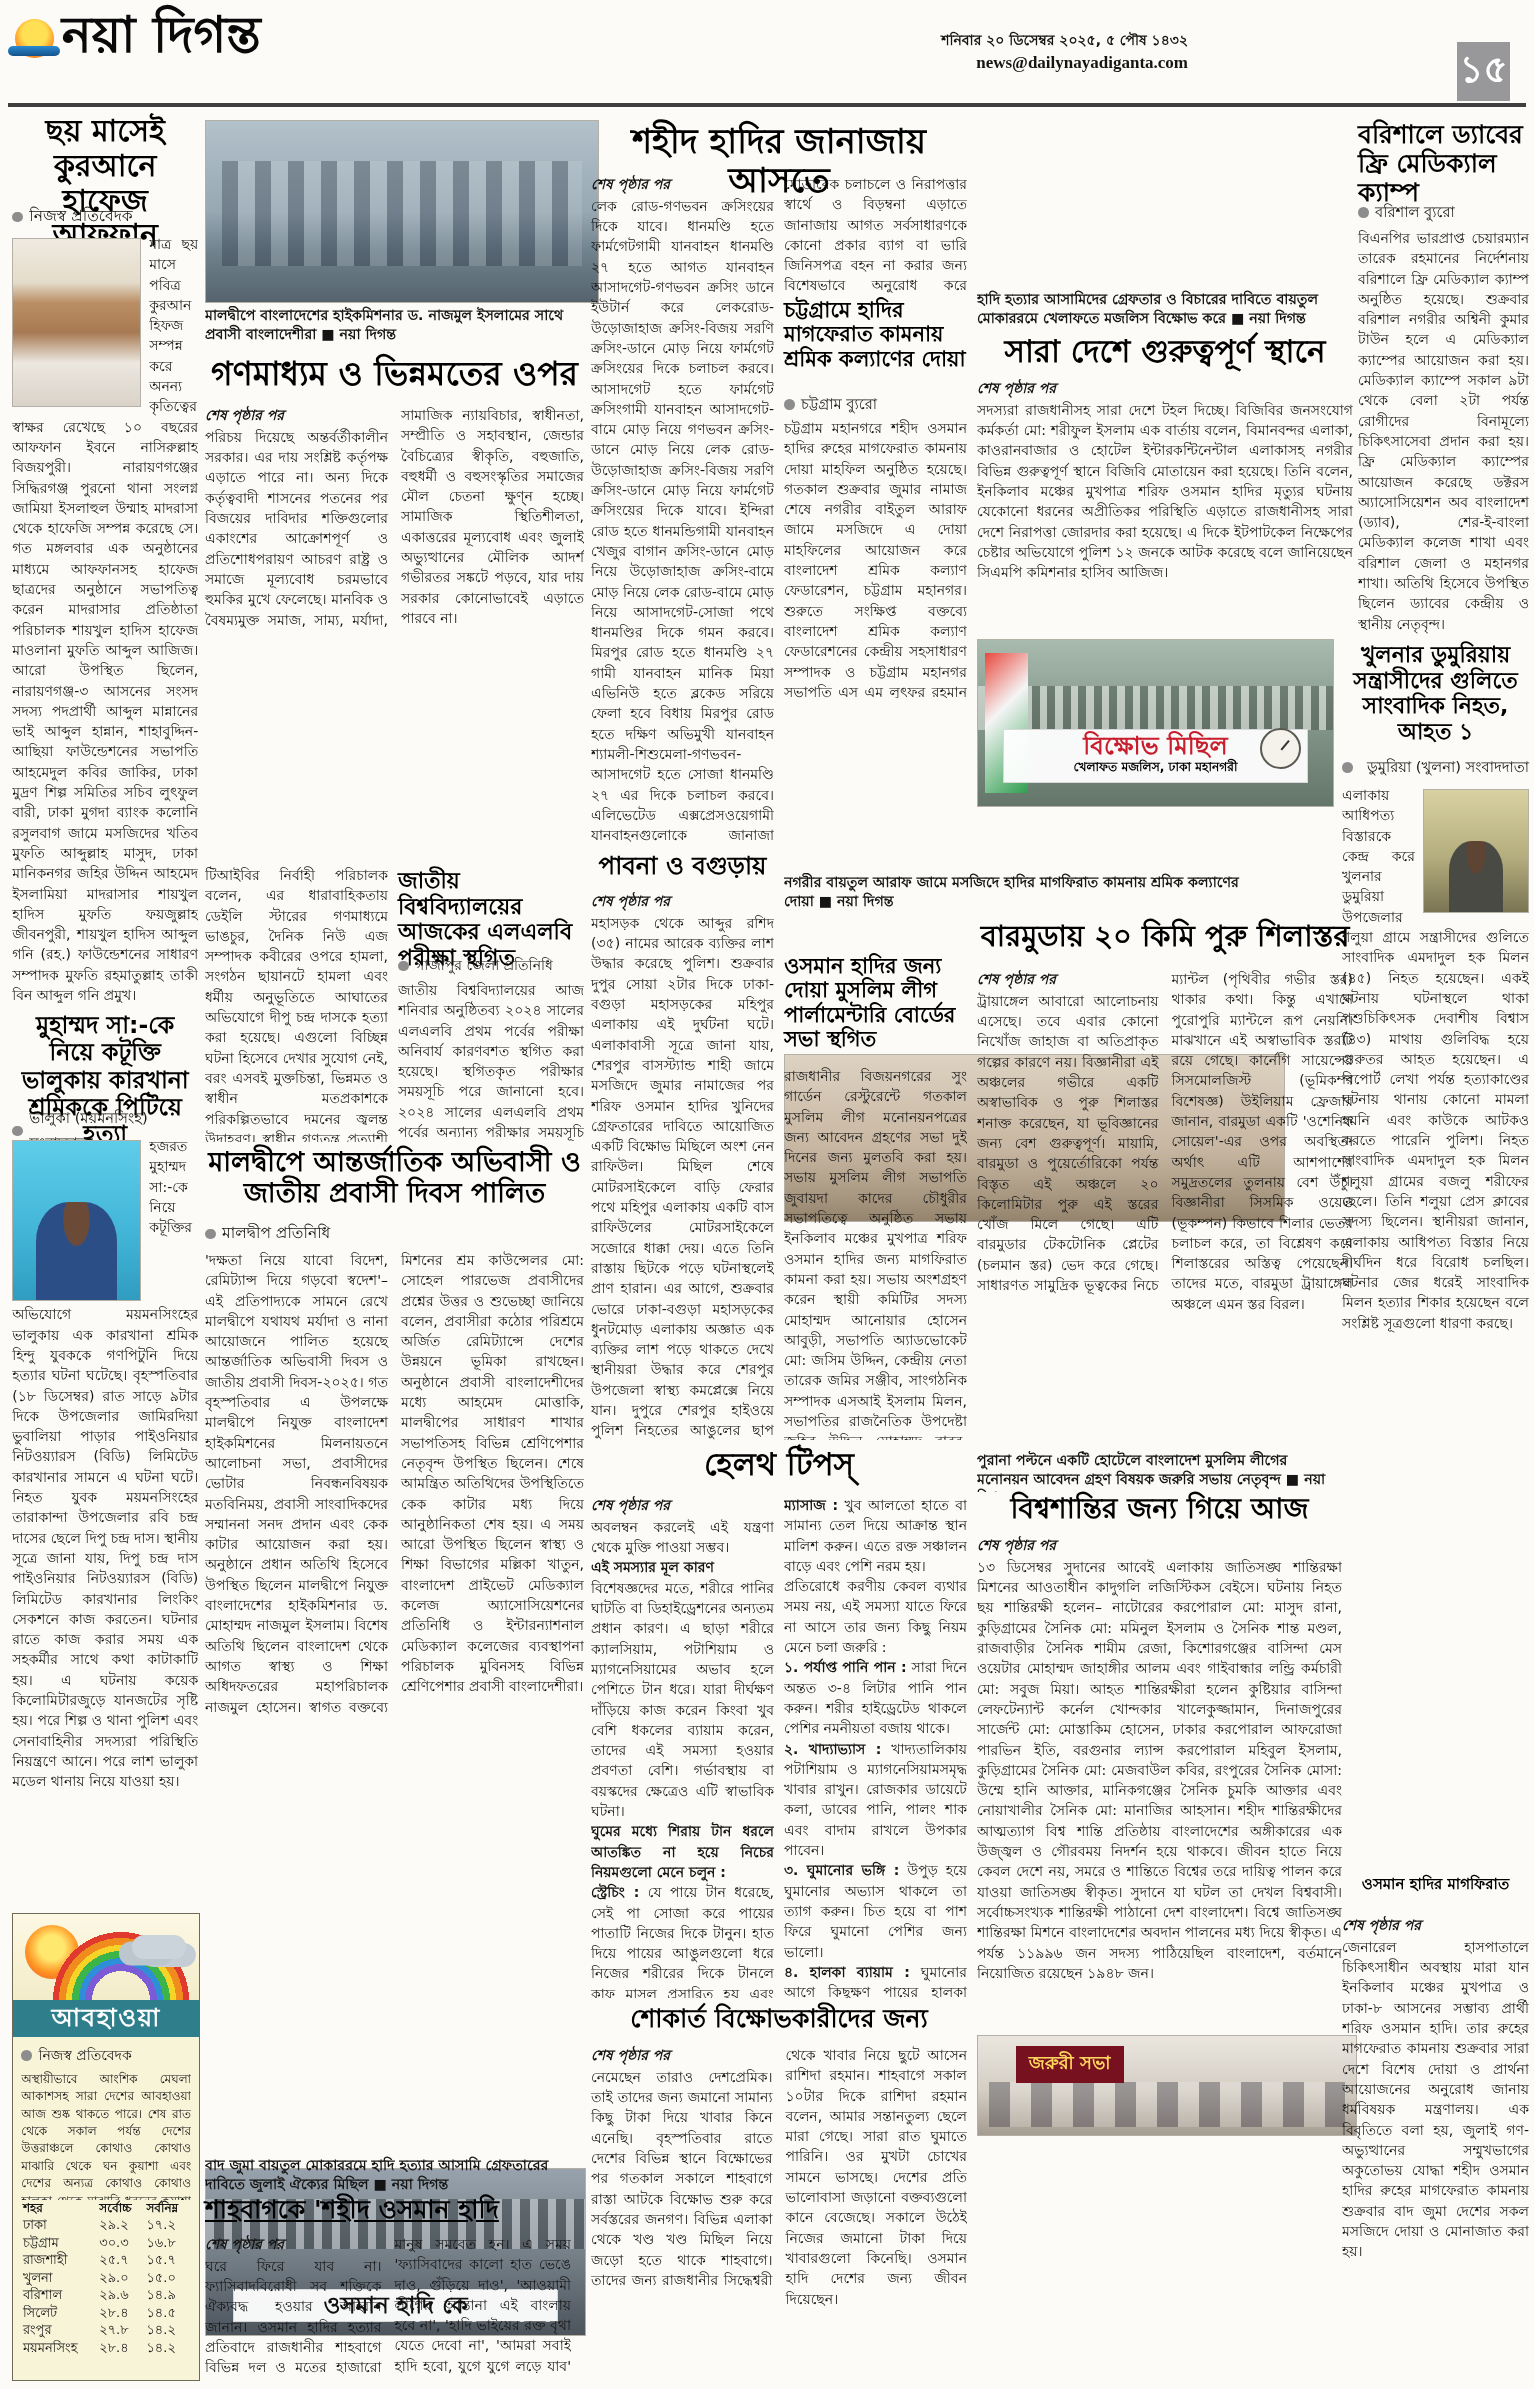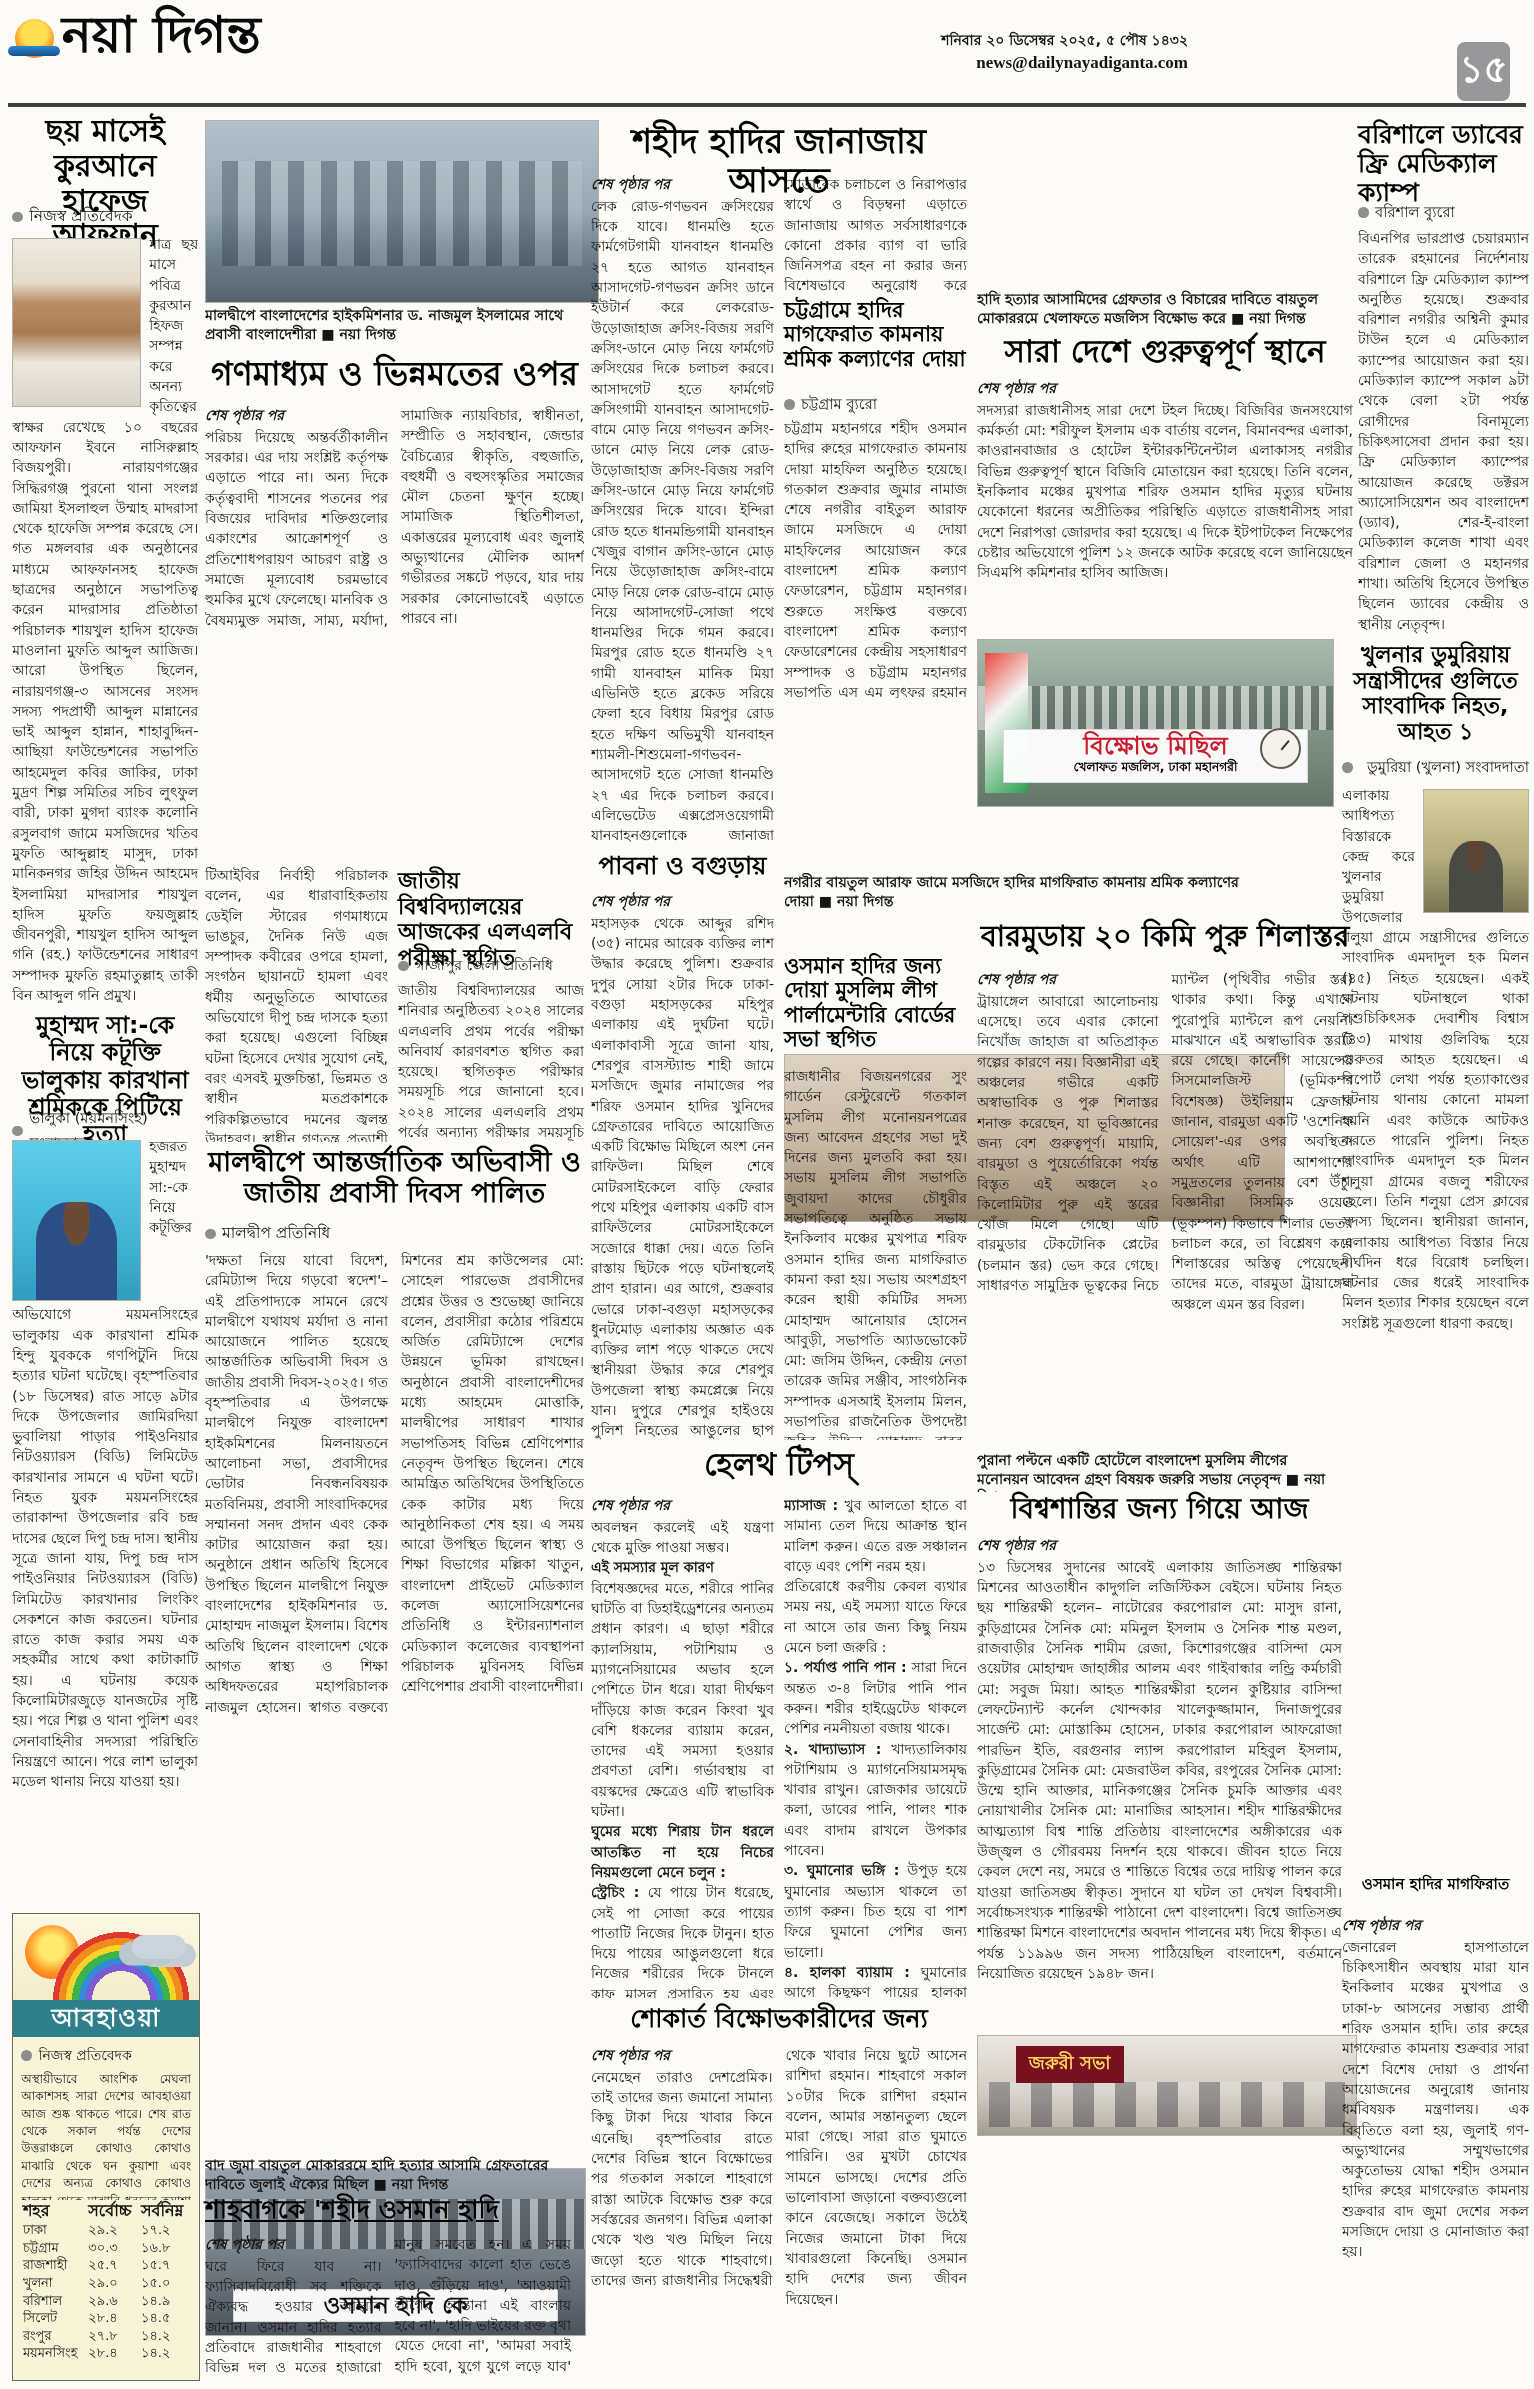--- a/index.html
+++ b/index.html
@@ -55,21 +55,21 @@
       background:radial-gradient(circle at 50% 42%,#ffe86e 0 30%,#ff9524 60%,#ef4f23 100%);}
   .wx-rain{position:absolute;left:39px;top:16.3px;width:138px;height:70px;border-radius:138px 138px 0 0;
       background:radial-gradient(circle at 50% 100%,rgba(0,0,0,0) 0 29px,#7b5bd6 29px 36px,#2e8fd8 36px 42px,#3bb54a 42px 49px,#f5d327 49px 55px,#f08c1e 55px 62px,#e03a2f 62px 68px,rgba(0,0,0,0) 68px);}
   .wx-cloud{position:absolute;right:13px;top:21px;width:54px;height:24.4px;border-radius:14.7px;background:#ccd4db;
       box-shadow:-13px 6.5px 0 #bcc6ce,9.8px 8.1px 0 #c4cdd5;}
   .wx-band{height:37px;background:#2e7e8c;color:#fff;display:flex;align-items:center;justify-content:center;
       font-size:24.4px;font-weight:bold;letter-spacing:1.6px;}
   .wx-in{padding:6.5px 8.1px 4.9px 8.1px;}
   .wx-tbl{width:100%;border-collapse:collapse;font-size:13px;line-height:1.35;}
   .wx-tbl td{padding:0 1.6px;}
-  .wx-tbl .hrow td{font-weight:bold;font-size:16px;}
+  .wx-tbl .hrow td{font-weight:bold;font-size:12px;}
   .pageno{background:#98989a;color:#fff;display:flex;align-items:center;justify-content:center;
       font-size:37px;font-weight:bold;}
   .mast-logo{display:flex;align-items:flex-end;gap:8.1px;}
   .sun-icon{position:relative;width:39px;height:39px;border-radius:50%;
       background:radial-gradient(circle at 50% 38%,#ffdf54 0 40%,#ff8c1e 70%,#ef5a1e 100%);}
   .sun-icon: after{}
   .sun-icon:after{content:"";position:absolute;left:-6.5px;right:-6.5px;bottom:1.6px;height:10.6px;border-radius:5.7px;
       background:linear-gradient(180deg,#2a8ad2,#14528a);}
   .logo-txt{font-size:50px;font-weight:bold;color:#090909;line-height:.9;}
   .date-line{font-size:14px;font-weight:bold;}
@@ -83,21 +83,21 @@
 <div id="page">
 
   <div class="abs mast-logo" style="left:14.7px;top:13px;">
     <span class="sun-icon"></span>
     <span class="logo-txt">নয়া দিগন্ত</span>
   </div>
   <div class="abs" style="left:830px;top:29px;width:358px;text-align:right;">
     <div class="date-line">শনিবার ২০ ডিসেম্বর ২০২৫, ৫ পৌষ ১৪৩২</div>
     <div class="mail-line">news@dailynayadiganta.com</div>
   </div>
-  <div class="abs pageno" style="left:1457px;top:42px;width:53px;height:59px;border-radius:8px;">১৫</div>
+  <div class="abs pageno" style="left:1457px;top:42px;width:53px;height:59px;">১৫</div>
   <div class="abs rule" style="left:8.1px;top:103px;width:1518px;height:4.1px;"></div>
 
   <div class="abs hl ctr" style="left:12.2px;top:114px;width:186px;font-size:30px;">ছয় মাসেই কুরআনে হাফেজ আফফান</div>
   <div class="abs byline" style="left:12.2px;top:204px;width:186px;">
     <span class="dot"></span>
     <span>নিজস্ব প্রতিবেদক</span>
   </div>
   <div class="abs bt" style="left:12.2px;top:234px;width:186px;height:769px;">
     <span class="ph ph-boy float-l" style="width:114px;height:167px;display:block;"></span>
     <span>মাত্র ছয় মাসে পবিত্র কুরআন হিফজ সম্পন্ন করে অনন্য কৃতিত্বের স্বাক্ষর রেখেছে ১০ বছরের আফফান ইবনে নাসিরুল্লাহ বিজয়পুরী। নারায়ণগঞ্জের সিদ্ধিরগঞ্জ পুরনো থানা সংলগ্ন জামিয়া ইসলাহুল উম্মাহ মাদরাসা থেকে হাফেজি সম্পন্ন করেছে সে। গত মঙ্গলবার এক অনুষ্ঠানের মাধ্যমে আফফানসহ হাফেজ ছাত্রদের অনুষ্ঠানে সভাপতিত্ব করেন মাদরাসার প্রতিষ্ঠাতা পরিচালক শায়খুল হাদিস হাফেজ মাওলানা মুফতি আব্দুল আজিজ। আরো উপস্থিত ছিলেন, নারায়ণগঞ্জ-৩ আসনের সংসদ সদস্য পদপ্রার্থী আব্দুল মান্নানের ভাই আব্দুল হান্নান, শাহাবুদ্দিন-আছিয়া ফাউন্ডেশনের সভাপতি আহমেদুল কবির জাকির, ঢাকা মুদ্রণ শিল্প সমিতির সচিব লুৎফুল বারী, ঢাকা মুগদা ব্যাংক কলোনি রসুলবাগ জামে মসজিদের খতিব মুফতি আব্দুল্লাহ মাসুদ, ঢাকা মানিকনগর জহির উদ্দিন আহমেদ ইসলামিয়া মাদরাসার শায়খুল হাদিস মুফতি ফয়জুল্লাহ জীবনপুরী, শায়খুল হাদিস আব্দুল গনি (রহ.) ফাউন্ডেশনের সাধারণ সম্পাদক মুফতি রহমাতুল্লাহ তাকী বিন আব্দুল গনি প্রমুখ।</span>

